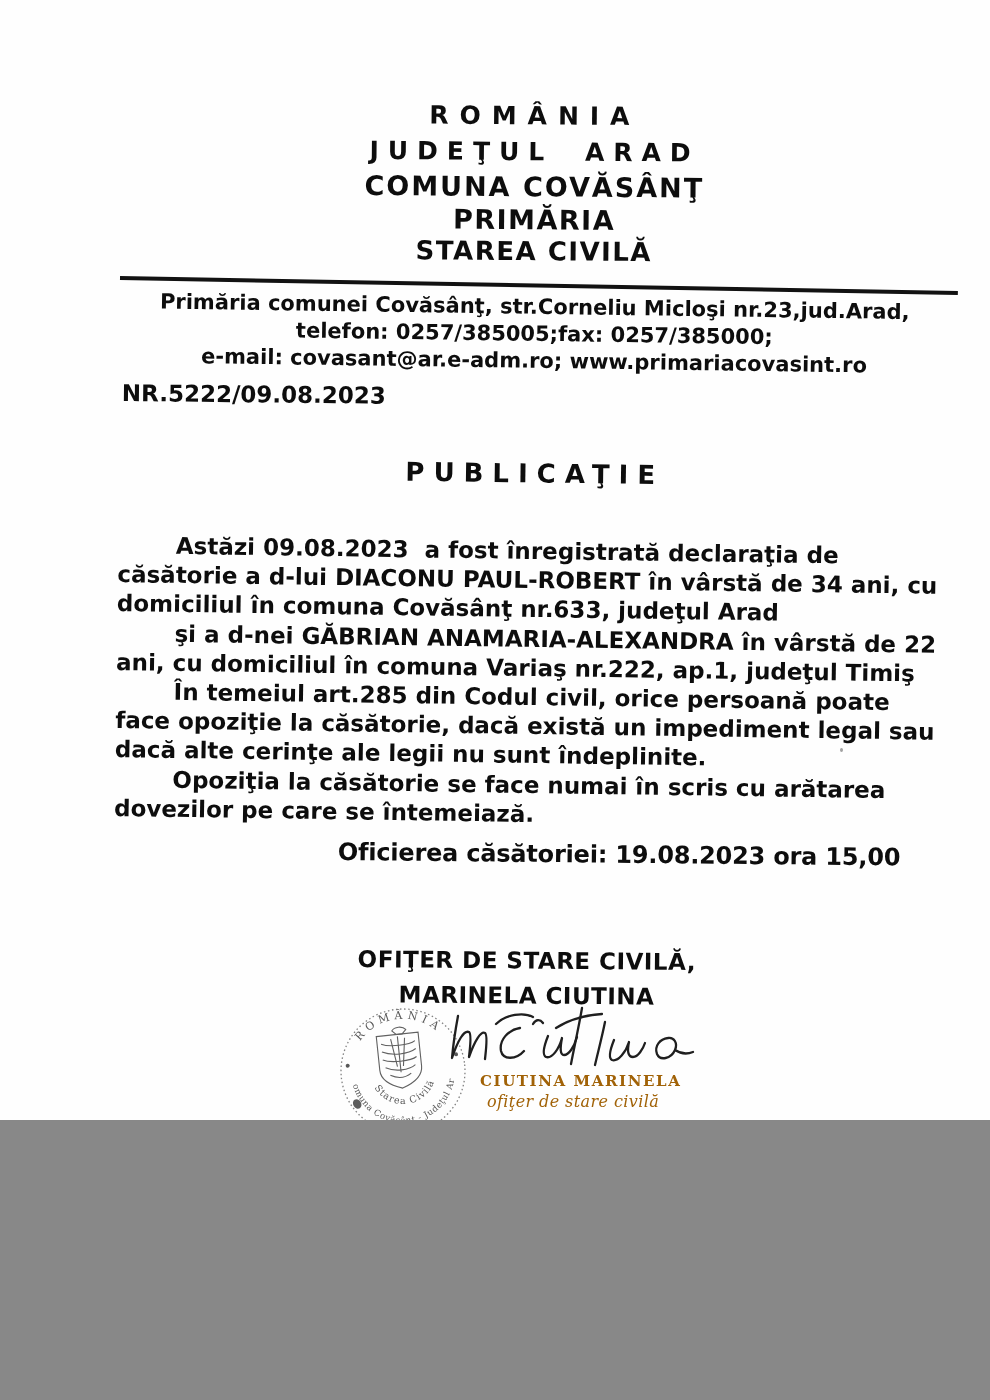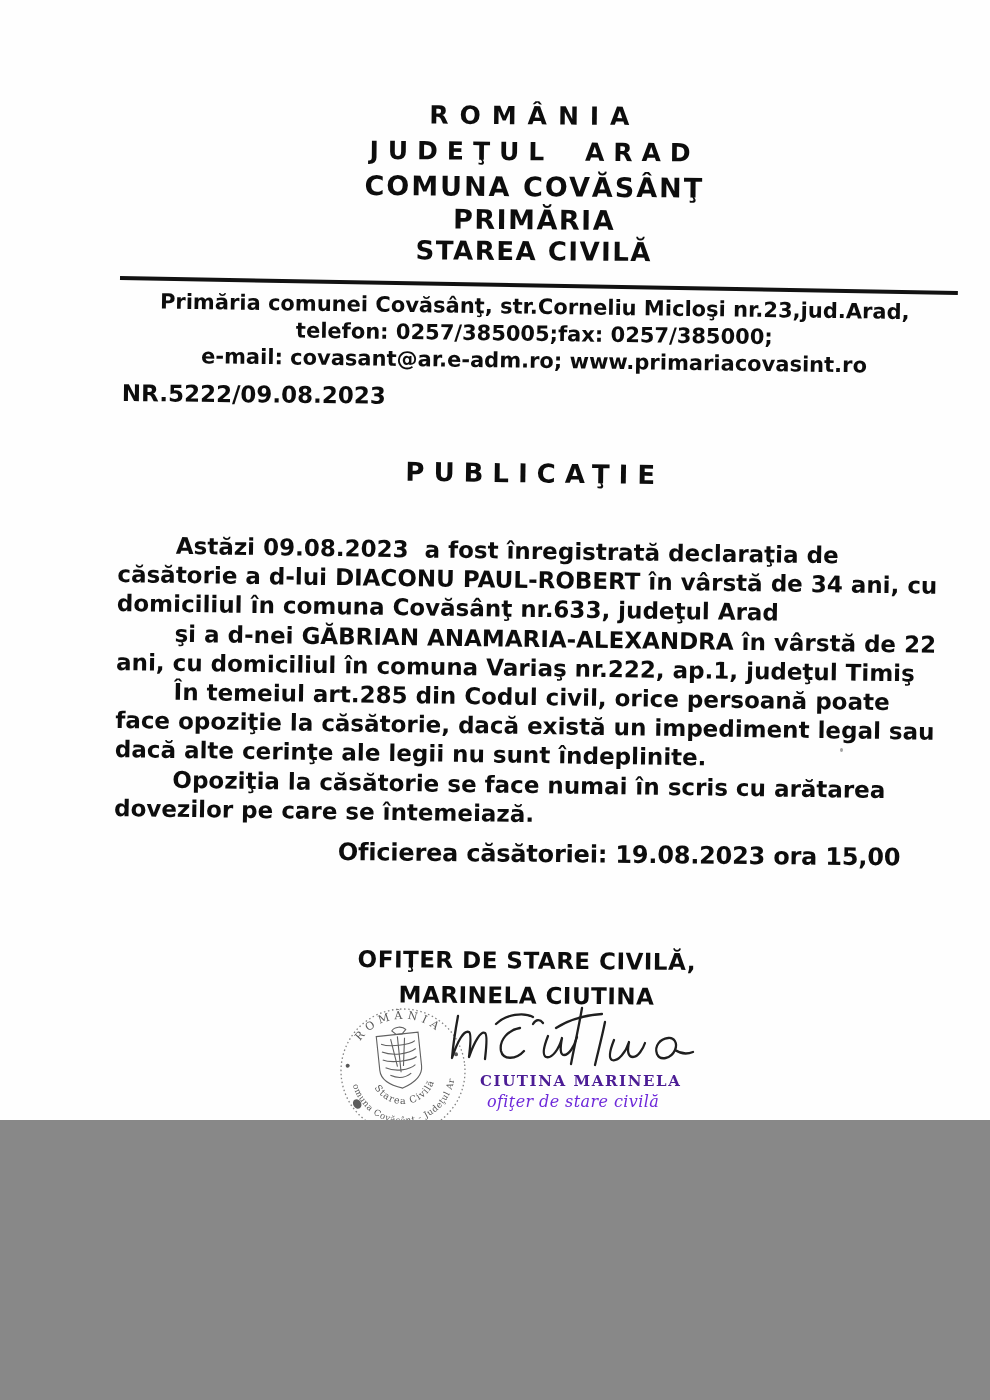--- a/index.html
+++ b/index.html
@@ -48,23 +48,23 @@
     font-weight:bold;font-size:23px;letter-spacing:0.5px;
     transform:rotate(0.5deg);transform-origin:left top;}
   .officer-block .o2{margin-top:9px;}
   .officer-block div{white-space:pre;}
 
   .stamp-wrap{left:324px;top:1000px;width:156px;height:150px;
     filter:blur(0.35px);opacity:0.92;}
   .sig-wrap{left:436px;top:1002px;width:260px;height:75px;}
 
   .sig-name{left:480px;top:1072px;font-family:"DejaVu Serif","Liberation Serif",serif;
-    font-weight:bold;font-size:15px;letter-spacing:1.6px;white-space:pre;color:#4c1d95;text-align:center;}
+    font-weight:bold;font-size:15px;letter-spacing:1.6px;white-space:pre;color:#a16207;text-align:center;}
   .sig-role{left:487px;top:1092px;font-family:"DejaVu Serif","Liberation Serif",serif;
-    font-style:italic;font-size:16px;letter-spacing:0.4px;white-space:pre;color:#6d28d9;}
+    font-style:italic;font-size:16px;letter-spacing:0.4px;white-space:pre;color:#a16207;}
 
   .speck{position:absolute;background:#555;border-radius:50%;}
   .bottom-streak{left:0;top:1388px;}
 </style>
 </head>
 <body>
 
 <div class="page">
 
   <div class="abs header-block">

